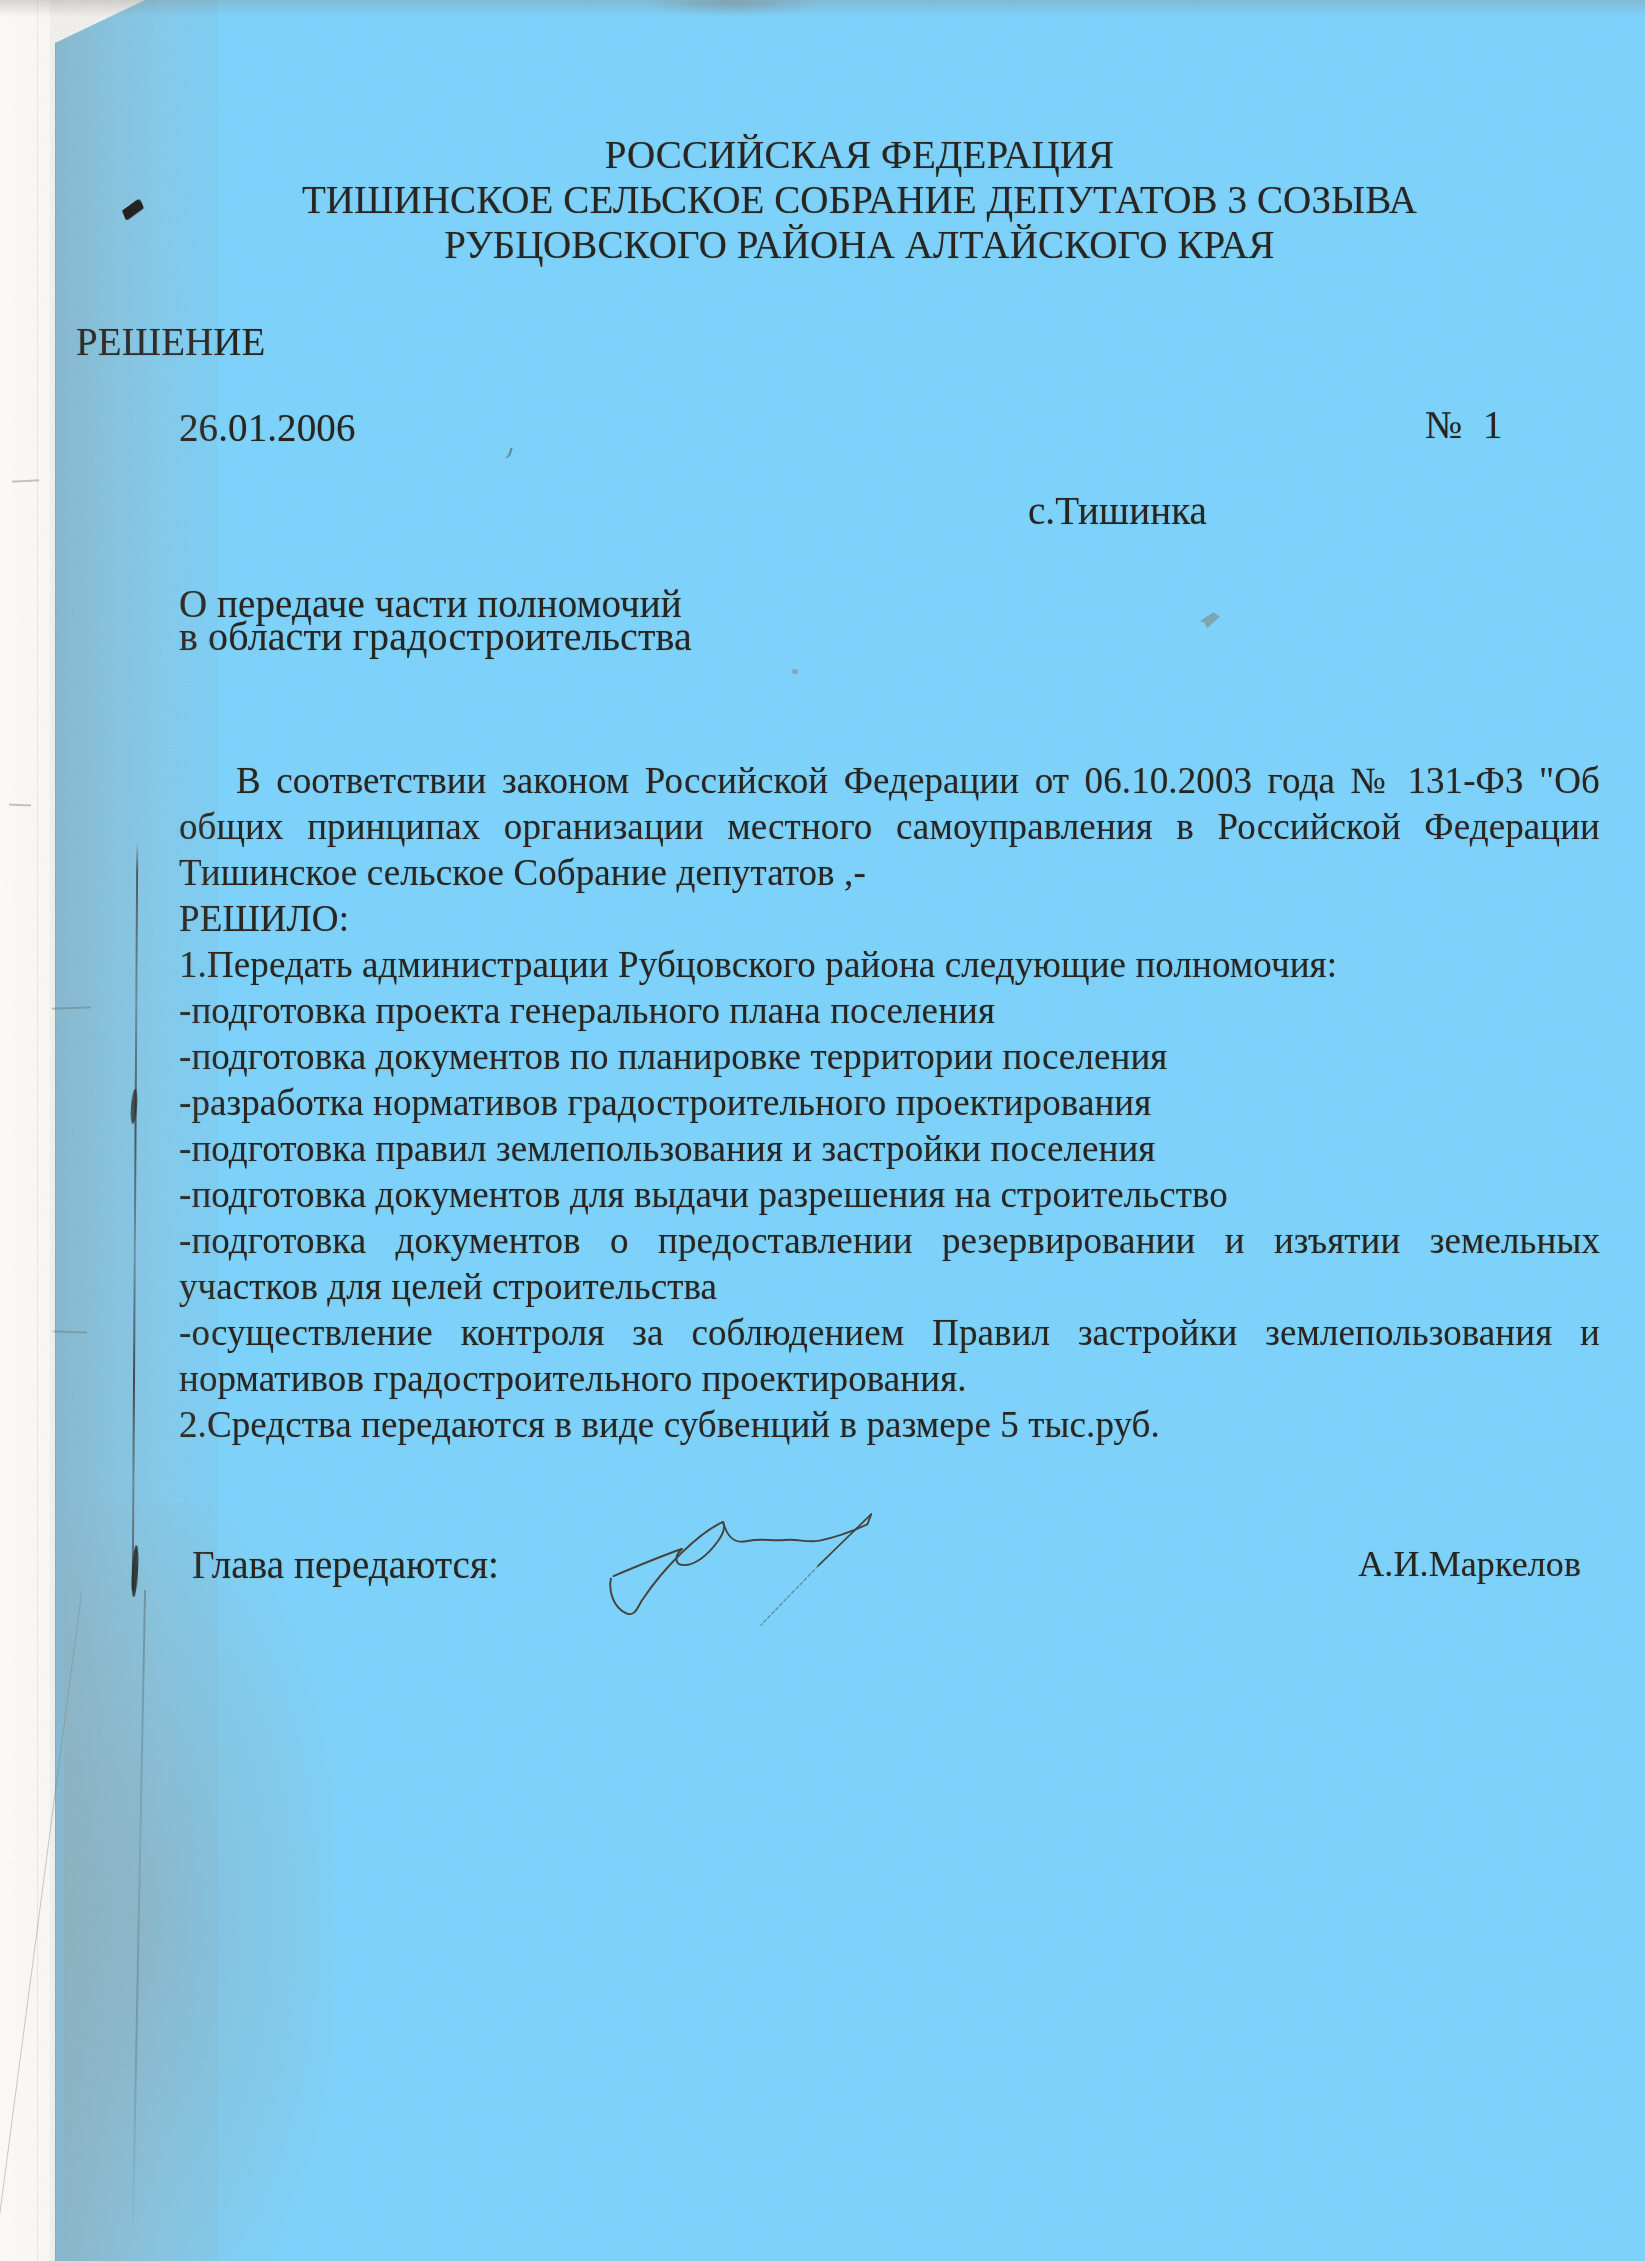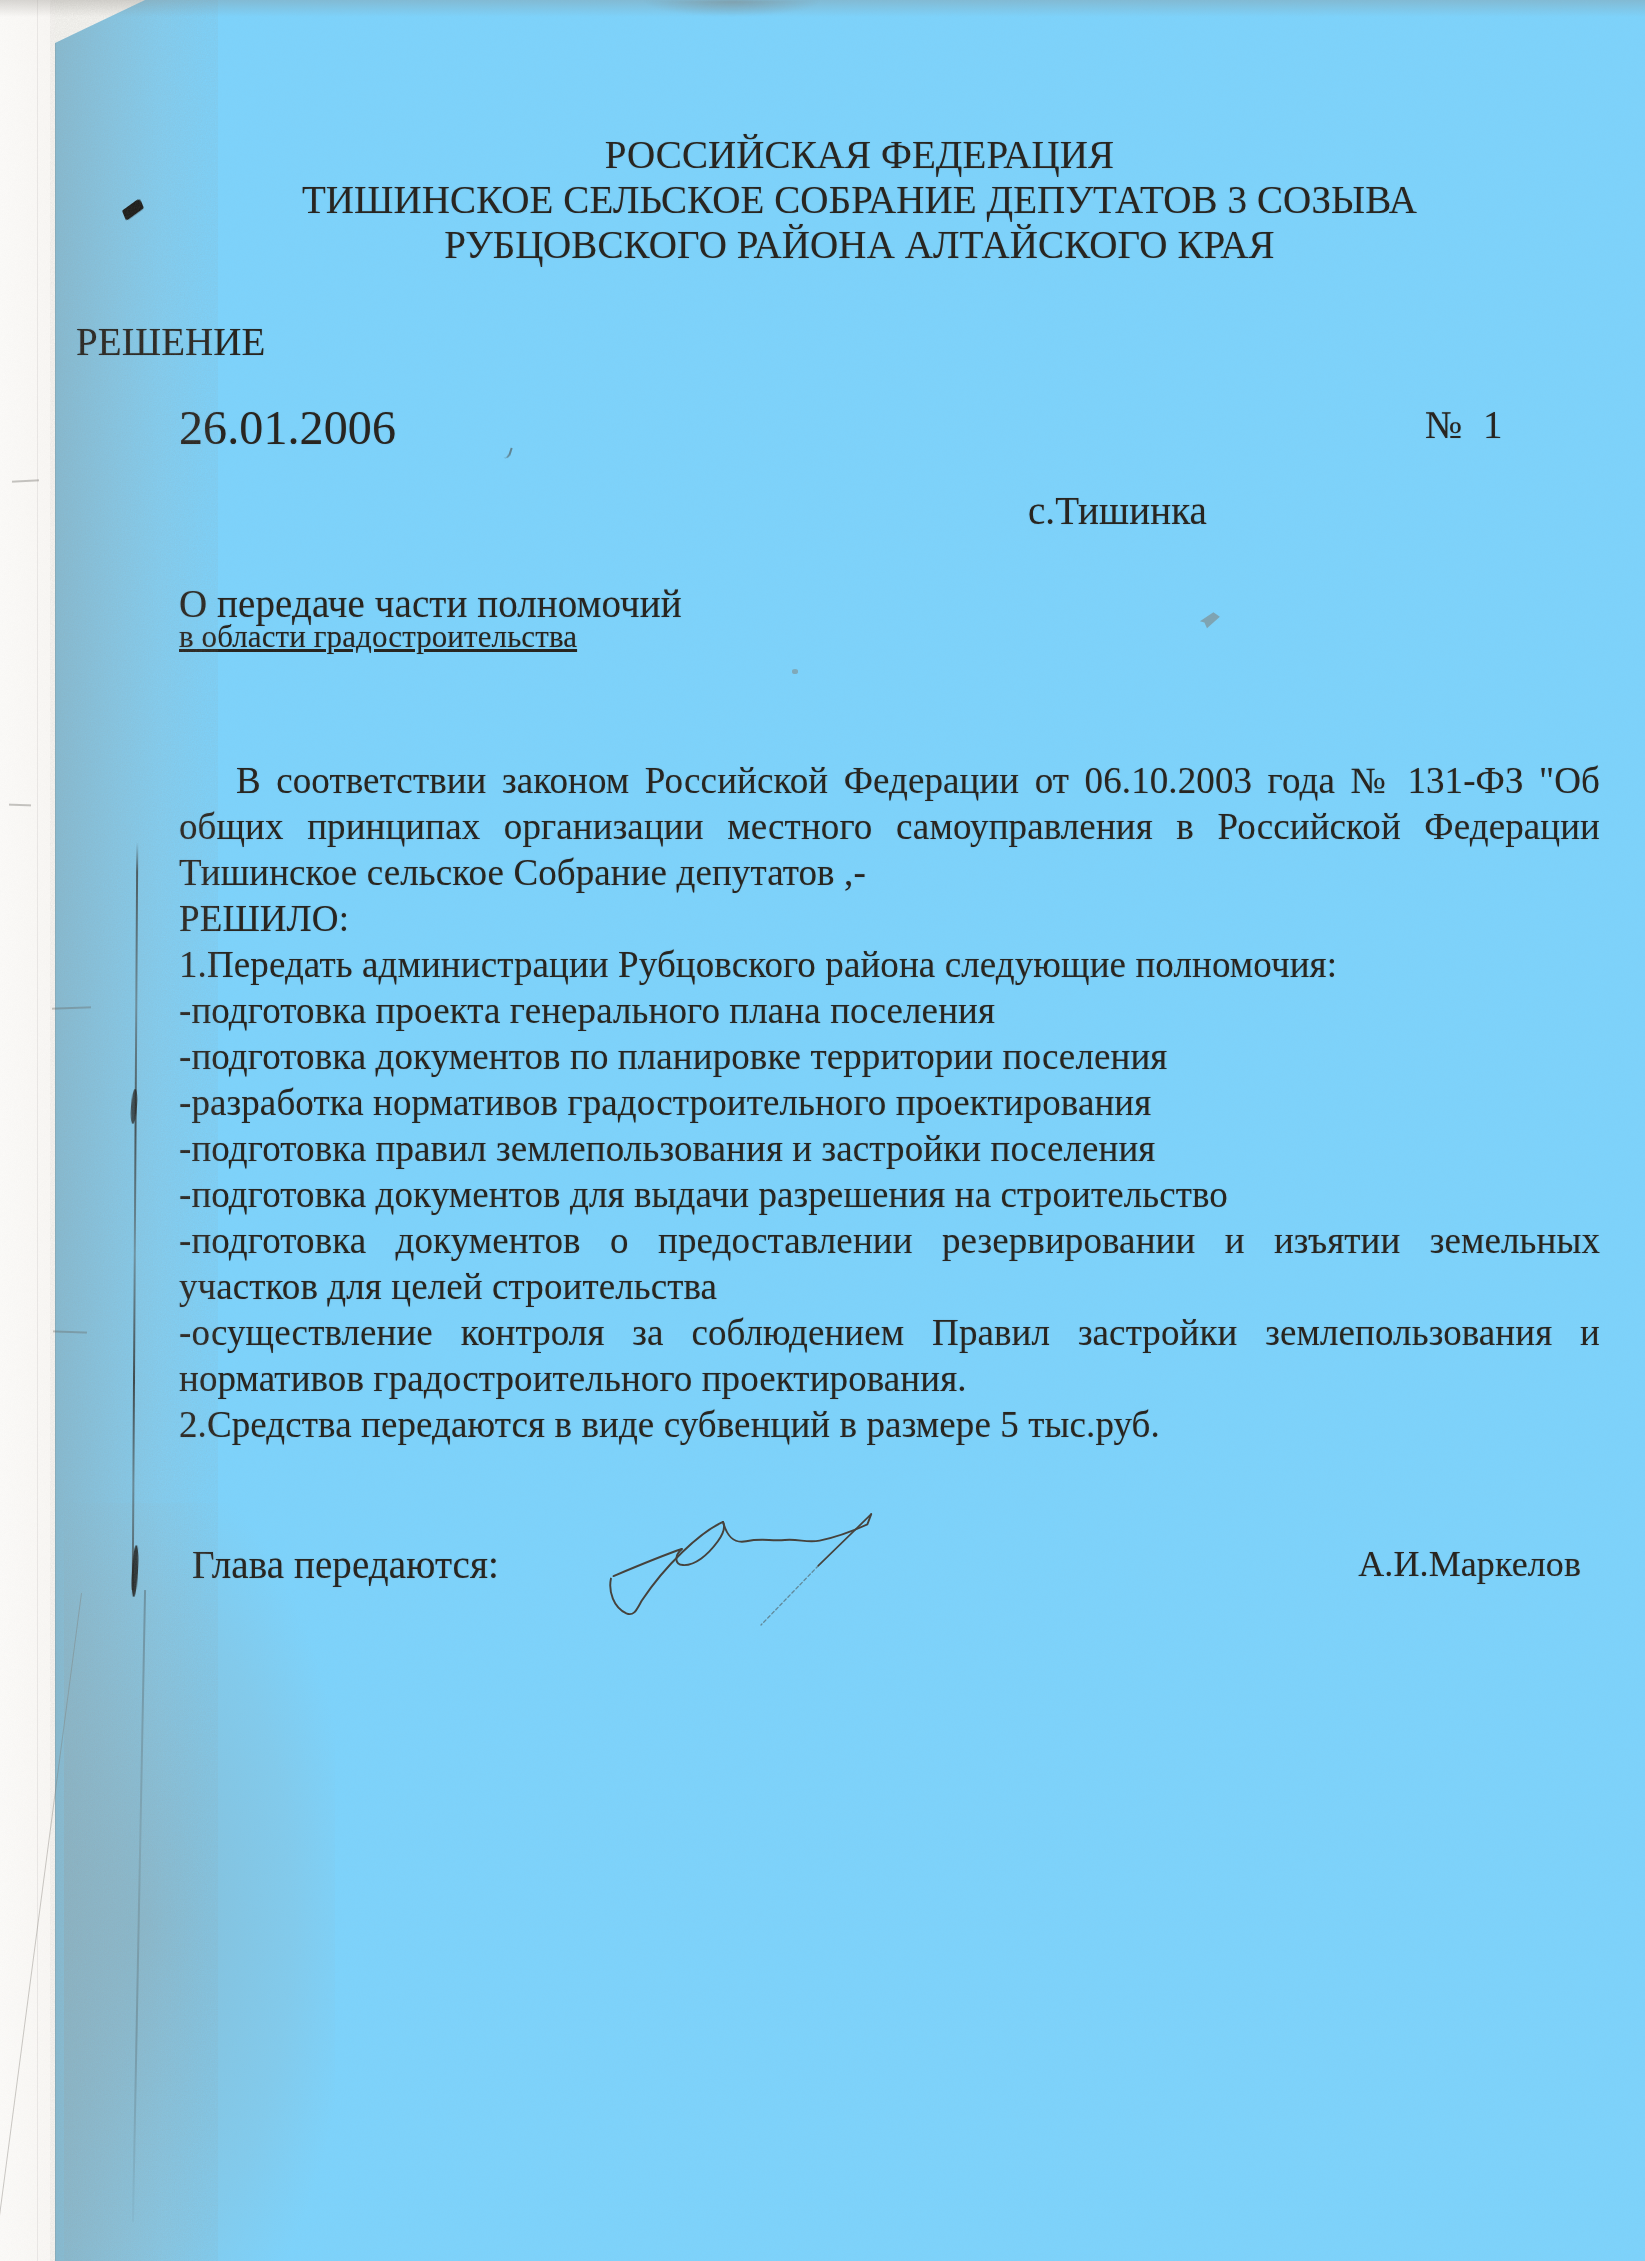--- a/index.html
+++ b/index.html
@@ -145,27 +145,27 @@
     left: 76px; top: 132px; width: 1567px;
     font-size: 39px; line-height: 45px;
     text-align: center;
   }
   .hdr div { position: static; }
   .doctype {
     left: 76px; top: 322px; width: 1567px;
     font-size: 39px; line-height: 39px;
     text-align: left;
   }
-  .date-field  { left: 179px;  top: 408px; font-size: 48px; line-height: 39px; }
+  .date-field  { left: 179px;  top: 408px; font-size: 39px; line-height: 39px; }
   .num-field   { left: 1425px; top: 405px; font-size: 39px; line-height: 39px; }
   .num-field .num-val { position: static; margin-left: 20.6px; }
   .num-field .num-sign { position: static; }
   .place-field { left: 562px; top: 491px; width: 645px; text-align: right; font-size: 39px; line-height: 39px; }
   .subj1 { left: 179px; top: 584px; font-size: 39px; line-height: 39px; }
-  .subj2 { left: 179px; top: 617px; font-size: 31px; line-height: 39px; text-decoration: underline; }
+  .subj2 { left: 179px; top: 617px; font-size: 40px; line-height: 39px; }
   .body-block {
     left: 179px; top: 758px; width: 1421px;
     font-size: 37px; line-height: 46px;
   }
   .bline { position: static; display: block; white-space: nowrap;
            text-shadow: 0 0 1.3px rgba(40,38,35,0.30); letter-spacing: 0.1px; }
   .bline.j { white-space: normal; text-align: justify; text-align-last: justify; }
   .bline.ind { padding-left: 57px; }
   .sign-title { left: 192px; top: 1545px; font-size: 39px; line-height: 39px; }
   .sign-name  { left: 1225px; top: 1545px; width: 356px; text-align: right; font-size: 36px; line-height: 39px; }

